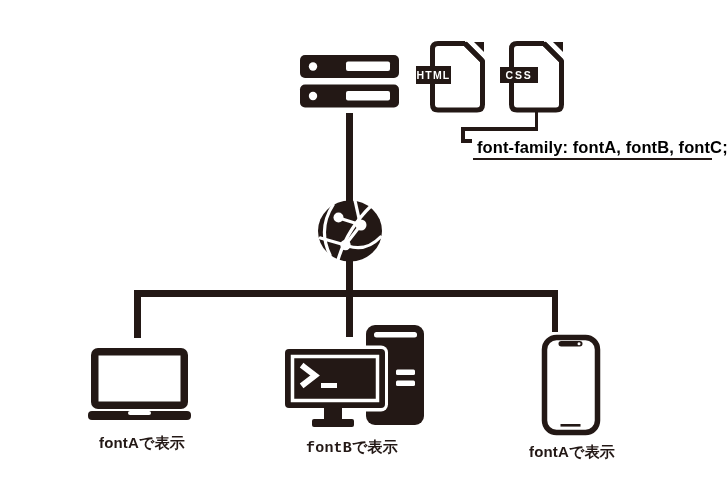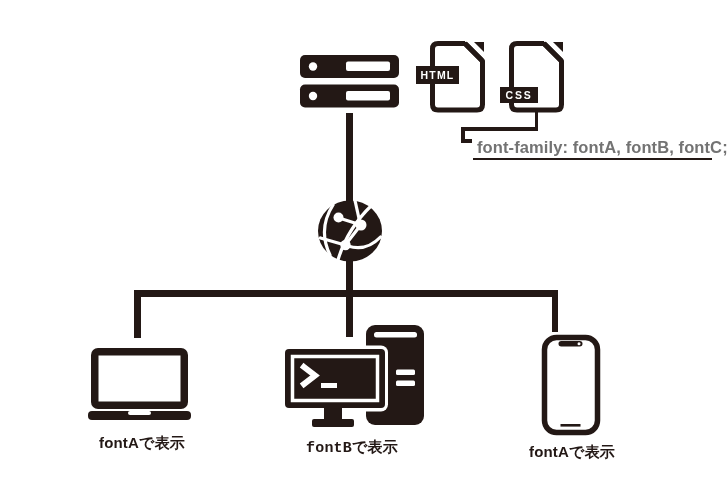--- a/index.html
+++ b/index.html
@@ -14,21 +14,21 @@
     position:absolute;text-align:center;font-weight:600;font-size:15px;
     color:#231815;letter-spacing:.2px;white-space:nowrap;
   }
   .filetag{
     position:absolute;background:#231815;color:#fff;font-weight:bold;
     font-size:10.5px;display:flex;align-items:center;justify-content:center;
     letter-spacing:1.2px;
   }
   .rule-text{
     position:absolute;left:477px;top:138px;font-size:16.5px;font-weight:600;
-    color:#737373;white-space:nowrap;letter-spacing:.1px;
+    color:#000000;white-space:nowrap;letter-spacing:.1px;
   }
   svg{display:block;overflow:visible;}
 </style>
 </head>
 <body>
 
 <div id="stage">
 
   <div class="abs ink" style="left:345.5px;top:113px;width:7px;height:88px;"></div>
   <div class="abs ink" style="left:345.5px;top:260px;width:7px;height:77px;"></div>
@@ -48,28 +48,28 @@
     <rect x="0" y="29.5" width="99" height="23" rx="5" fill="#231815"></rect>
     <circle cx="13" cy="41" r="4.2" fill="#fff"></circle>
     <rect x="46" y="36" width="44" height="9.5" rx="2" fill="#fff"></rect>
   </svg>
 
   <svg class="abs" style="left:430px;top:41px;" width="55" height="72" viewBox="0 0 55 72">
     <path d="M35 2.5 H 8 Q 2.5 2.5 2.5 8 V 63.5 Q 2.5 69 8 69 H 47 Q 52.5 69 52.5 63.5 V 20 L 35 2.5" fill="#fff" stroke="#231815" stroke-width="5" stroke-linejoin="round"></path>
     <path d="M36 3.5 L 51.5 19" stroke="#231815" stroke-width="5" stroke-linecap="round" fill="none"></path>
     <polygon points="44,1 54,11 54,1" fill="#231815"></polygon>
   </svg>
-  <div class="filetag" style="left:416px;top:66px;width:43px;height:17.5px;">HTML</div>
+  <div class="filetag" style="left:416px;top:66px;width:35px;height:17.5px;">HTML</div>
 
   <svg class="abs" style="left:509px;top:41px;" width="55" height="72" viewBox="0 0 55 72">
     <path d="M35 2.5 H 8 Q 2.5 2.5 2.5 8 V 63.5 Q 2.5 69 8 69 H 47 Q 52.5 69 52.5 63.5 V 20 L 35 2.5" fill="#fff" stroke="#231815" stroke-width="5" stroke-linejoin="round"></path>
     <path d="M36 3.5 L 51.5 19" stroke="#231815" stroke-width="5" stroke-linecap="round" fill="none"></path>
     <polygon points="44,1 54,11 54,1" fill="#231815"></polygon>
   </svg>
-  <div class="filetag" style="left:500px;top:66.5px;width:38px;height:16px;letter-spacing:1.8px;margin-top:20px;">CSS</div>
+  <div class="filetag" style="left:500px;top:66.5px;width:38px;height:16px;letter-spacing:1.8px;">CSS</div>
 
   <div class="rule-text">font-family: fontA, fontB, fontC;</div>
   <div class="abs ink" style="left:473px;top:157.5px;width:239px;height:2.5px;"></div>
 
   <svg class="abs" style="left:317px;top:199px;" width="66" height="64" viewBox="0 0 66 64">
     <ellipse cx="33" cy="32" rx="32" ry="30.5" fill="#231815"></ellipse>
     <g stroke="#fff" stroke-width="3.2" fill="none" stroke-linecap="round">
       <path d="M16 6 Q 0.5 30 13 56"></path>
       <path d="M55 6 Q 30 30 21 61"></path>
       <path d="M38 1.5 L 43 24"></path>

